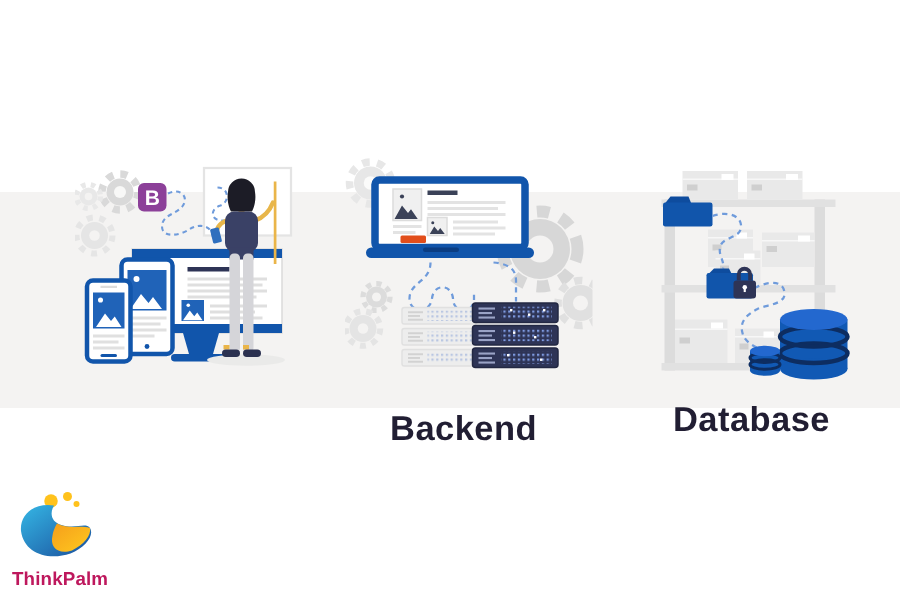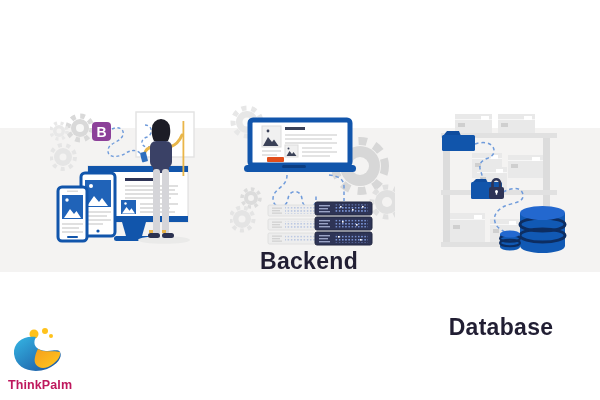--- a/index.html
+++ b/index.html
@@ -3,22 +3,22 @@
 <meta charset="utf-8">
 <style>
   html,body{margin:0;padding:0;}
   .stage{position:relative;width:600px;height:400px;background:#ffffff;overflow:hidden;
          font-family:"Liberation Sans",sans-serif;}
   .band{position:absolute;left:0;top:128px;width:600px;height:144px;background:#f4f3f2;}
   .illus{position:absolute;}
   .sec-label{position:absolute;transform:translateX(-50%);font-weight:800;font-size:23px;
              color:#211e33;letter-spacing:0.3px;white-space:nowrap;}
   .label-frontend{left:120px;top:266px;}
-  .label-backend{left:309px;top:248px;}
-  .label-database{left:501px;top:266px;margin-top:48px;}
+  .label-backend{left:309px;top:272px;}
+  .label-database{left:501px;top:266px;}
   .logo{position:absolute;left:8px;top:326px;width:62px;text-align:center;}
   .logo-text{font-size:12.5px;font-weight:bold;color:#be185d;margin-top:0;letter-spacing:0.1px;}
 </style>
 </head>
 <body>
 
 <div class="stage">
 
   <div class="band"></div>
 

